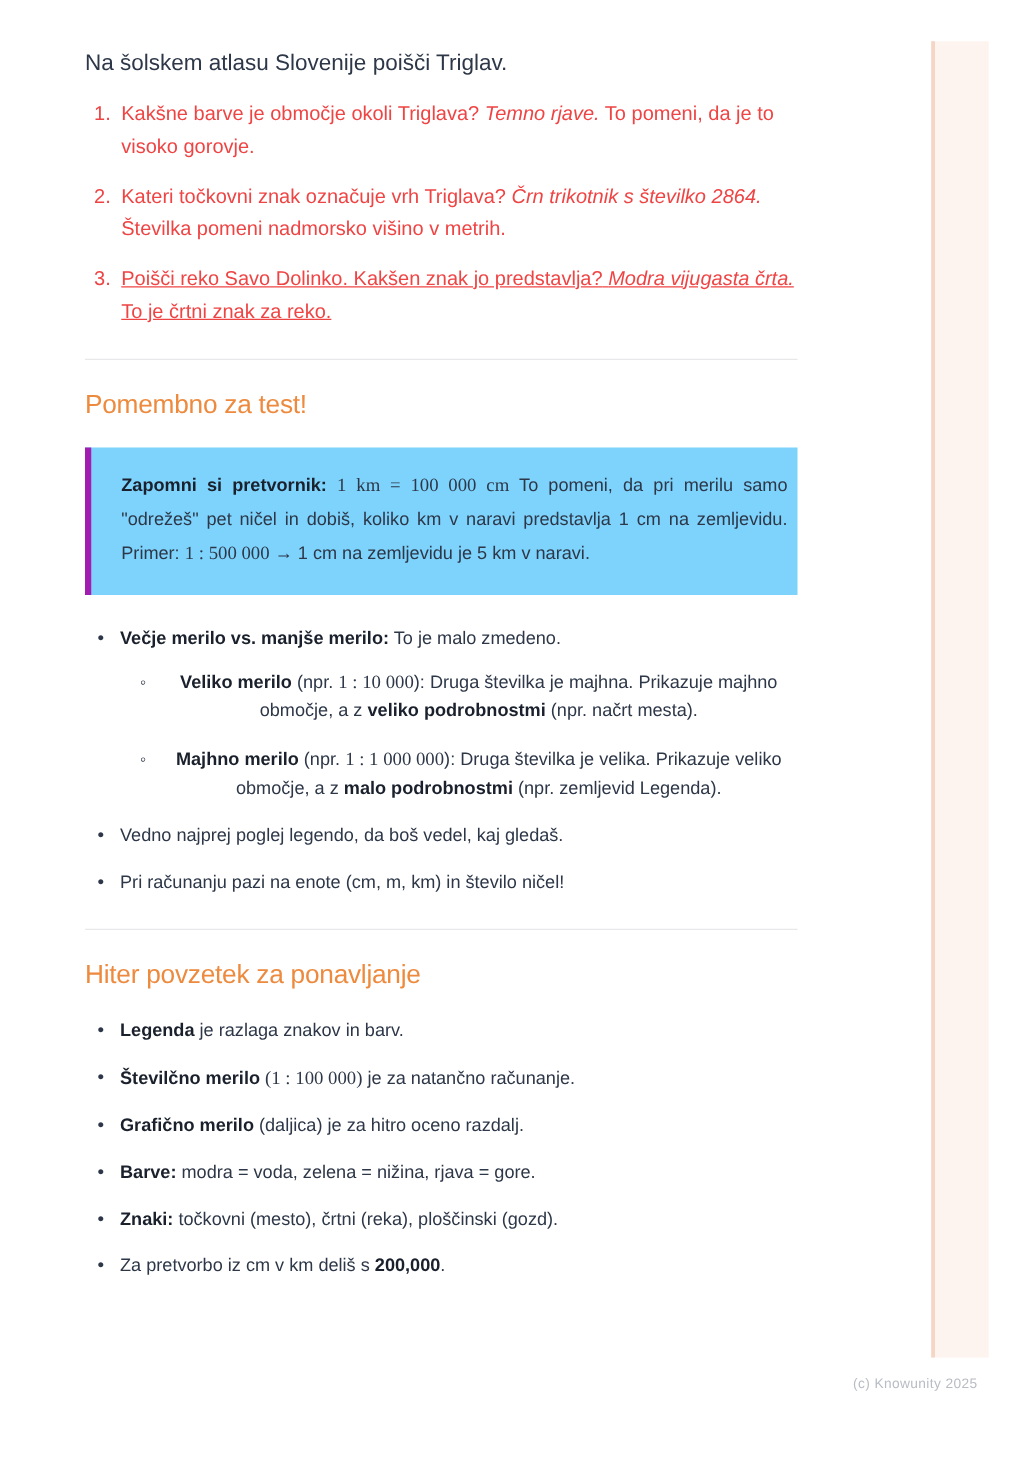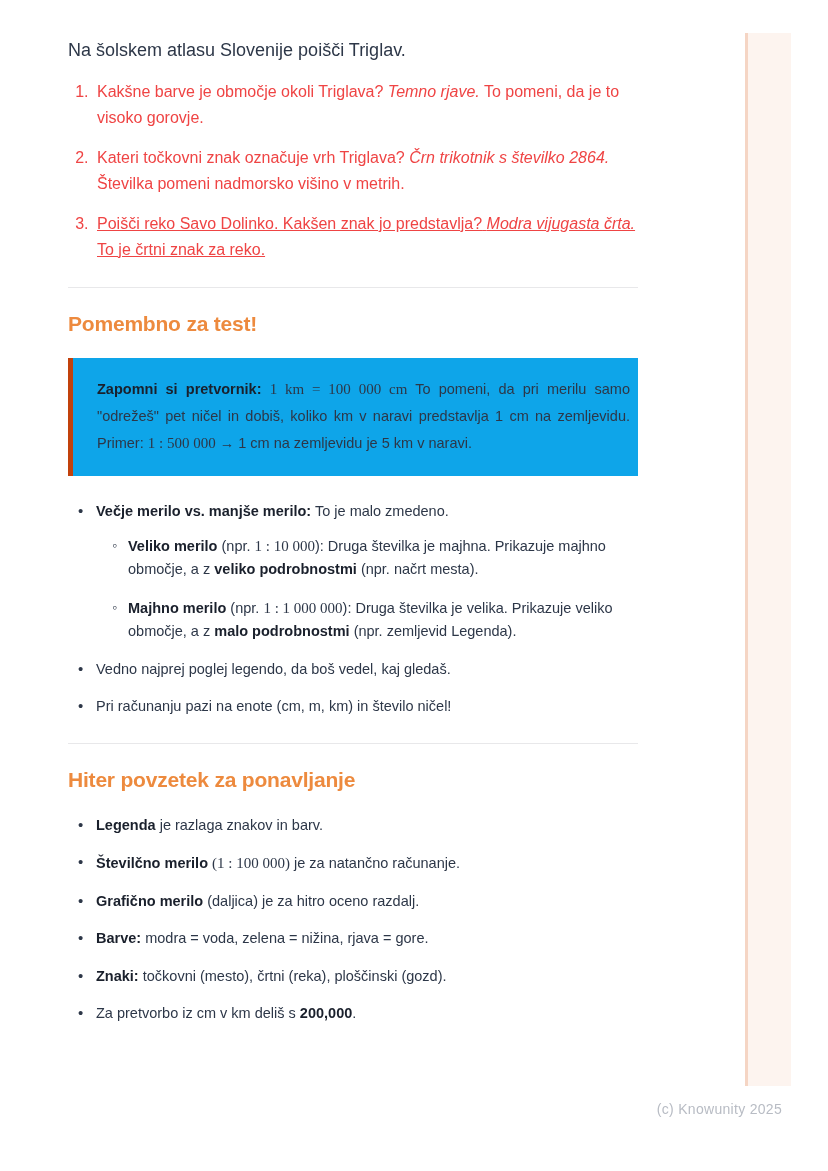--- a/index.html
+++ b/index.html
@@ -86,20 +86,21 @@
     left: -14px;
     top: -1px;
     font-size: 15px;
     color: #2d3748;
   }
 
   ul.sub-bullets {
     margin: 10px 0 0 0;
     padding-left: 32px;
     list-style: none;
+    text-align: center;
   }
   ul.sub-bullets > li {
     font-size: 14.5px;
     line-height: 1.62;
     color: #2d3748;
     margin-bottom: 14px;
     position: relative;
   }
   ul.sub-bullets > li:last-child { margin-bottom: 2px; }
   ul.sub-bullets > li::before {
@@ -125,50 +126,50 @@
 
   hr.divider {
     border: none;
     border-top: 1px solid #e8e8ea;
     margin: 24px 0 24px 0;
     width: 100%;
   }
 
   h2.section-heading {
     font-size: 21px;
-    font-weight: bold;
+    font-weight: normal;
     color: #ed8a3e;
     margin: 0 0 22px 0;
     letter-spacing: -0.2px;
   }
 
   
   .callout {
-    background: #0ea5e9;
-    border-left: 5px solid #c2410c;
+    background: #7dd3fc;
+    border-left: 5px solid #a21caf;
     padding: 18px 8px 18px 24px;
     margin: 0 0 24px 0;
   }
   .callout p {
     margin: 0;
     font-size: 14.5px;
     line-height: 1.86;
     text-align: justify;
     color: #2d3748;
   }
 
   
   #footer {
     position: absolute;
     left: 0;
     top: 1101px;
     width: 791px;
     text-align: right;
     padding-right: 9px;
-    font-size: 14px;
+    font-size: 11px;
     color: #b8bcc4;
     letter-spacing: 0.3px;
   }
 </style>
 </head>
 <body>
 
 <div id="page-edge"></div>
 <div id="page-edge-line"></div>
 

